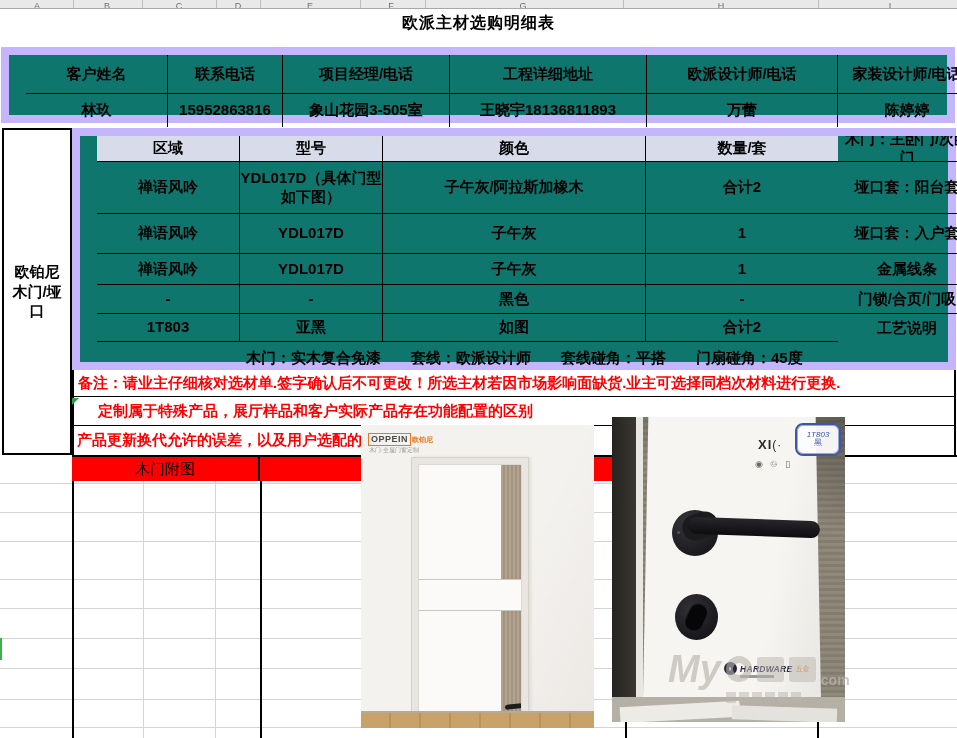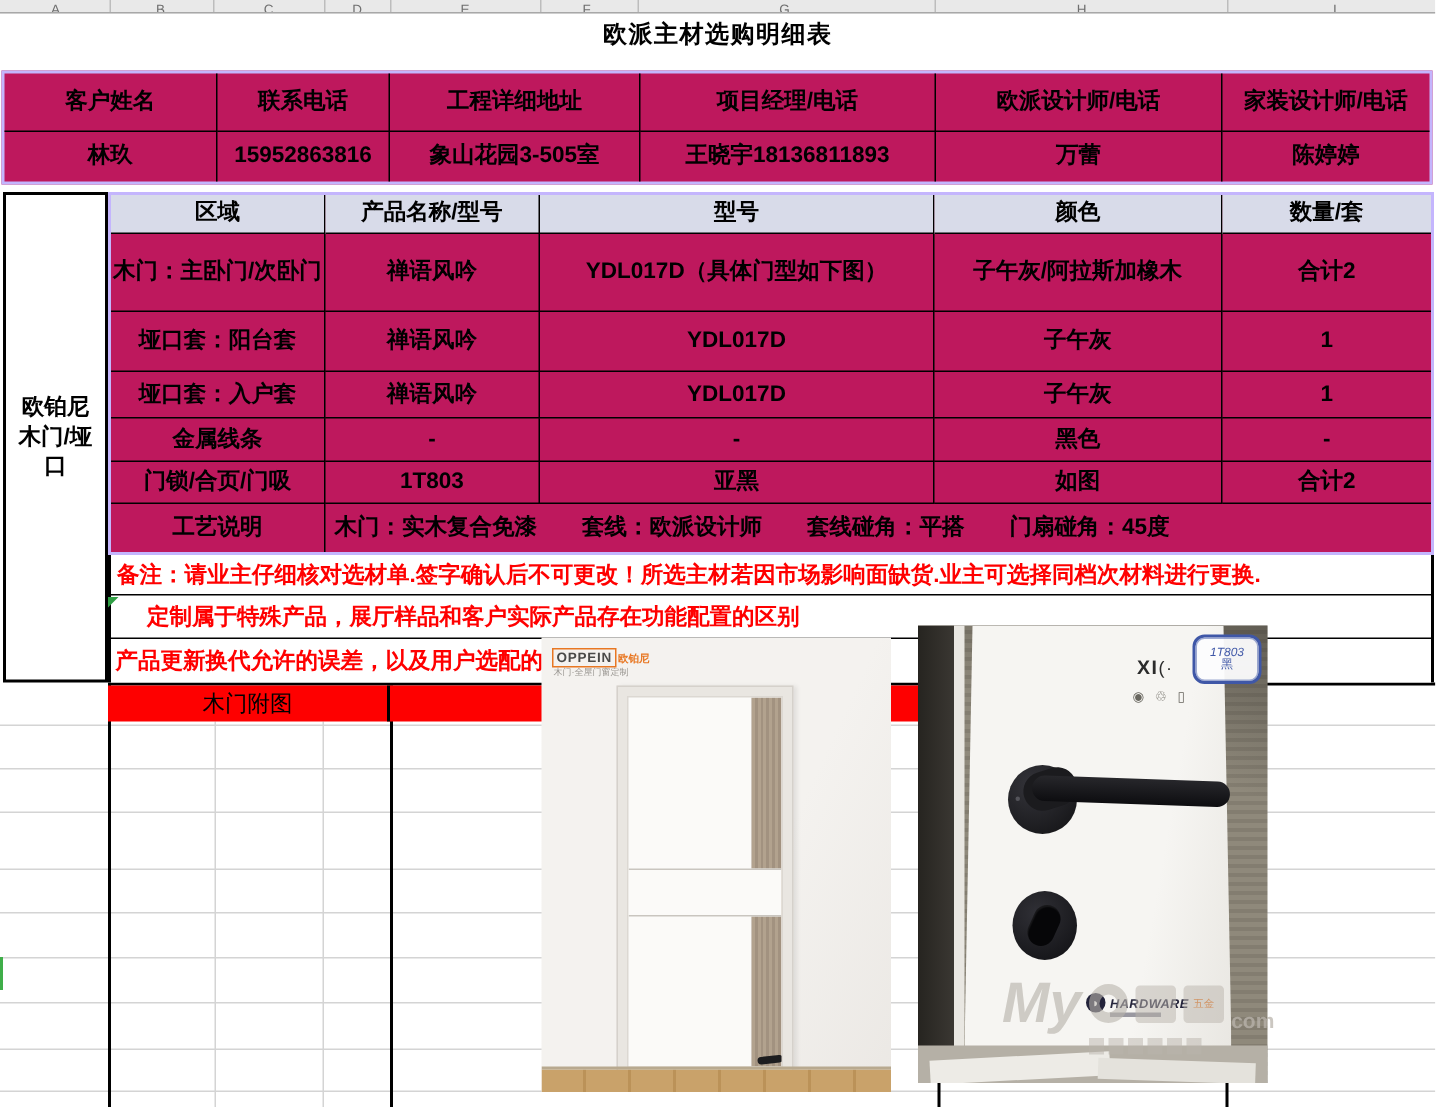--- a/index.html
+++ b/index.html
@@ -11,21 +11,21 @@
   
   .colstrip { position:absolute; left:0; top:0; width:957px; height:9px;
     background:#e9e9e9; border-bottom:1px solid #a8a8a8; overflow:hidden; z-index:2;}
   .colstrip .ltr { position:absolute; top:1px; transform:translateX(-50%);
     font-size:9px; color:#6f6f6f; }
   .colstrip .cdiv { position:absolute; top:0; width:1px; height:9px; background:#bdbdbd; }
   
   .title { position:absolute; left:0; top:13px; width:957px; text-align:center;
     font-size:16px; font-weight:bold; color:#000; letter-spacing:1px; }
   
-  .xtable { position:absolute; display:grid; border:2px solid #c4b5fd; background:#be185d; }
+  .xtable { position:absolute; display:grid; border:8px solid #c4b5fd; background:#0f766e;padding-left:17px; }
   .xtable .c { display:flex; align-items:center; justify-content:center;
     border-right:1.5px solid #000; border-bottom:1.5px solid #000;
     font-weight:bold; font-size:15px; color:#000; text-align:center; line-height:1.25;
     overflow:hidden; }
   .xtable .c.lastcol { border-right:none; }
   .xtable .c.lastrow { border-bottom:none; }
   .info { left:1px; top:47px; width:954px; height:76px;
     grid-template-columns:142px 115px 167px 197px 191px 138px;
     grid-template-rows:39px 33px; }
   .prod { left:72px; top:128px; width:884px; height:242px;
@@ -171,39 +171,38 @@
     <i class="cdiv" style="left:425px"></i>
     <i class="cdiv" style="left:623px"></i>
     <i class="cdiv" style="left:818px"></i>
   </div>
 
   <div class="title">欧派主材选购明细表</div>
 
   <div class="xtable info">
     <div class="c">客户姓名</div>
     <div class="c">联系电话</div>
+    <div class="c">项目经理/电话</div>
     <div class="c">工程详细地址</div>
-    <div class="c">项目经理/电话</div>
     <div class="c">欧派设计师/电话</div>
     <div class="c lastcol">家装设计师/电话</div>
     <div class="c lastrow">林玖</div>
     <div class="c lastrow">15952863816</div>
     <div class="c lastrow">象山花园3-505室</div>
     <div class="c lastrow">王晓宇18136811893</div>
     <div class="c lastrow">万蕾</div>
     <div class="c lastrow lastcol">陈婷婷</div>
   </div>
 
   <div class="seclabel">
     <span>欧铂尼木门/垭口</span>
   </div>
 
   <div class="xtable prod">
     <div class="c hdr">区域</div>
-    <div class="c hdr">产品名称/型号</div>
     <div class="c hdr">型号</div>
     <div class="c hdr">颜色</div>
     <div class="c hdr lastcol">数量/套</div>
 
     <div class="c">木门：主卧门/次卧门</div>
     <div class="c">禅语风吟</div>
     <div class="c">YDL017D（具体门型如下图）</div>
     <div class="c">子午灰/阿拉斯加橡木</div>
     <div class="c lastcol">合计2</div>
 

